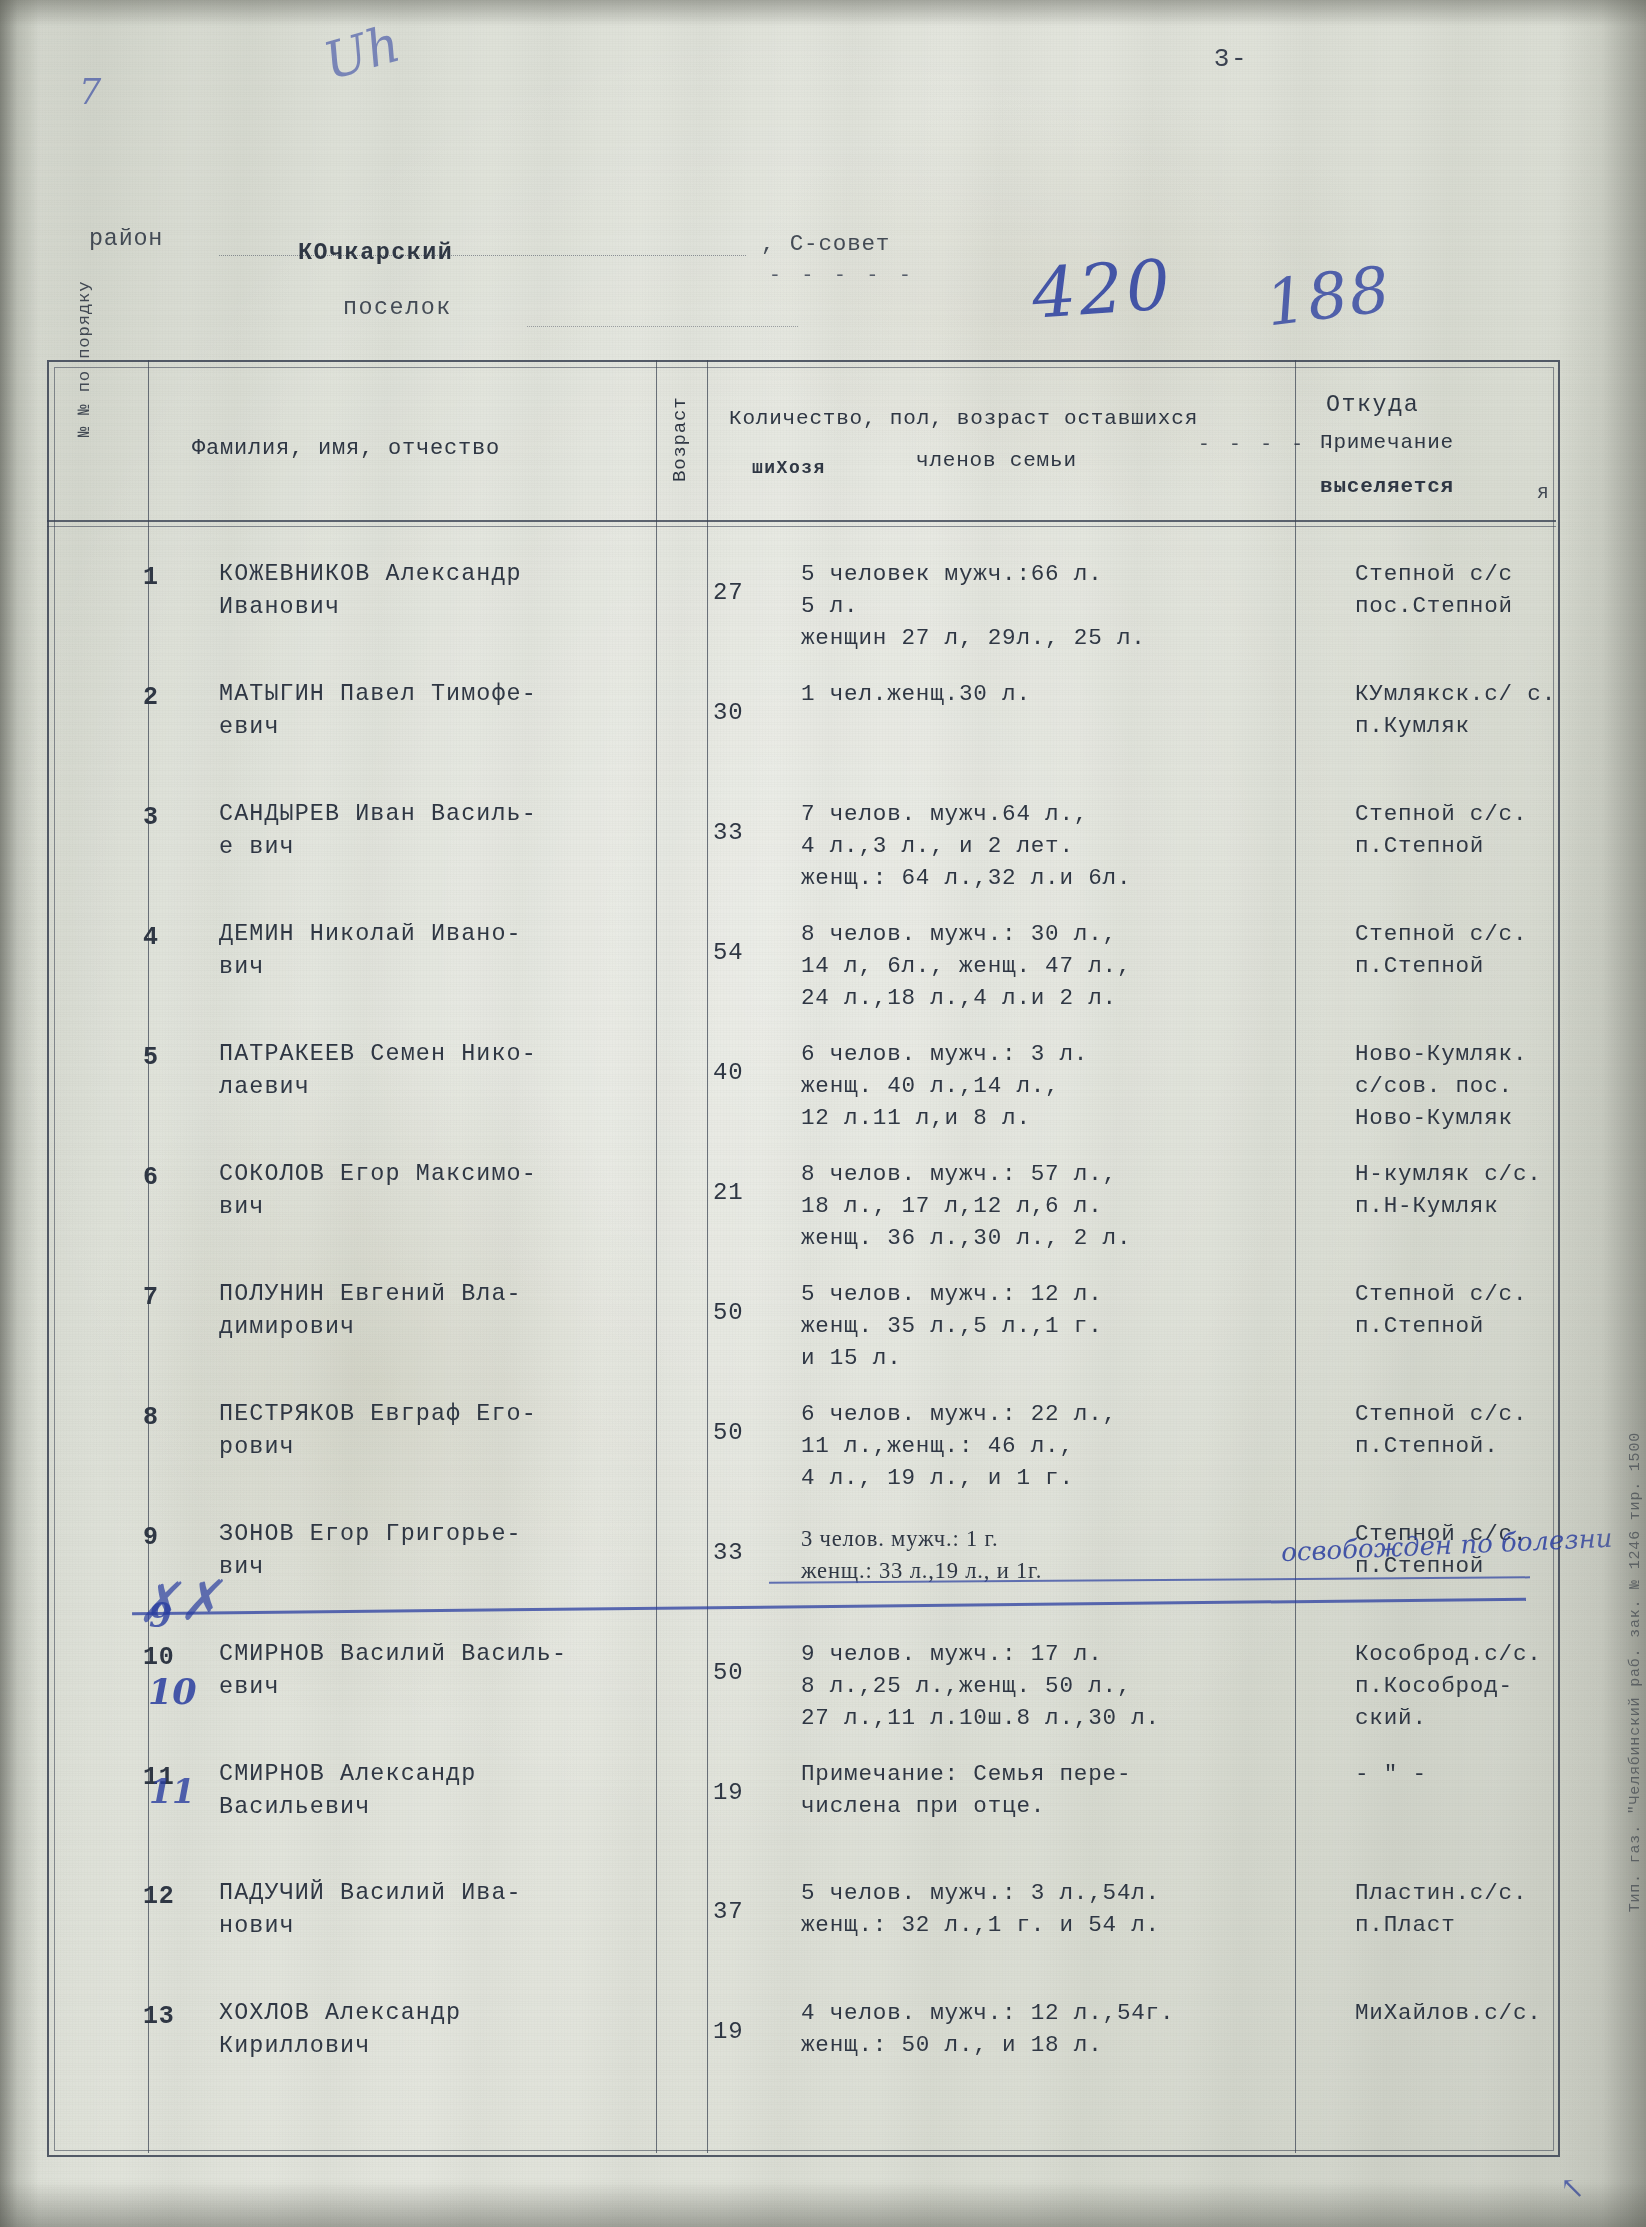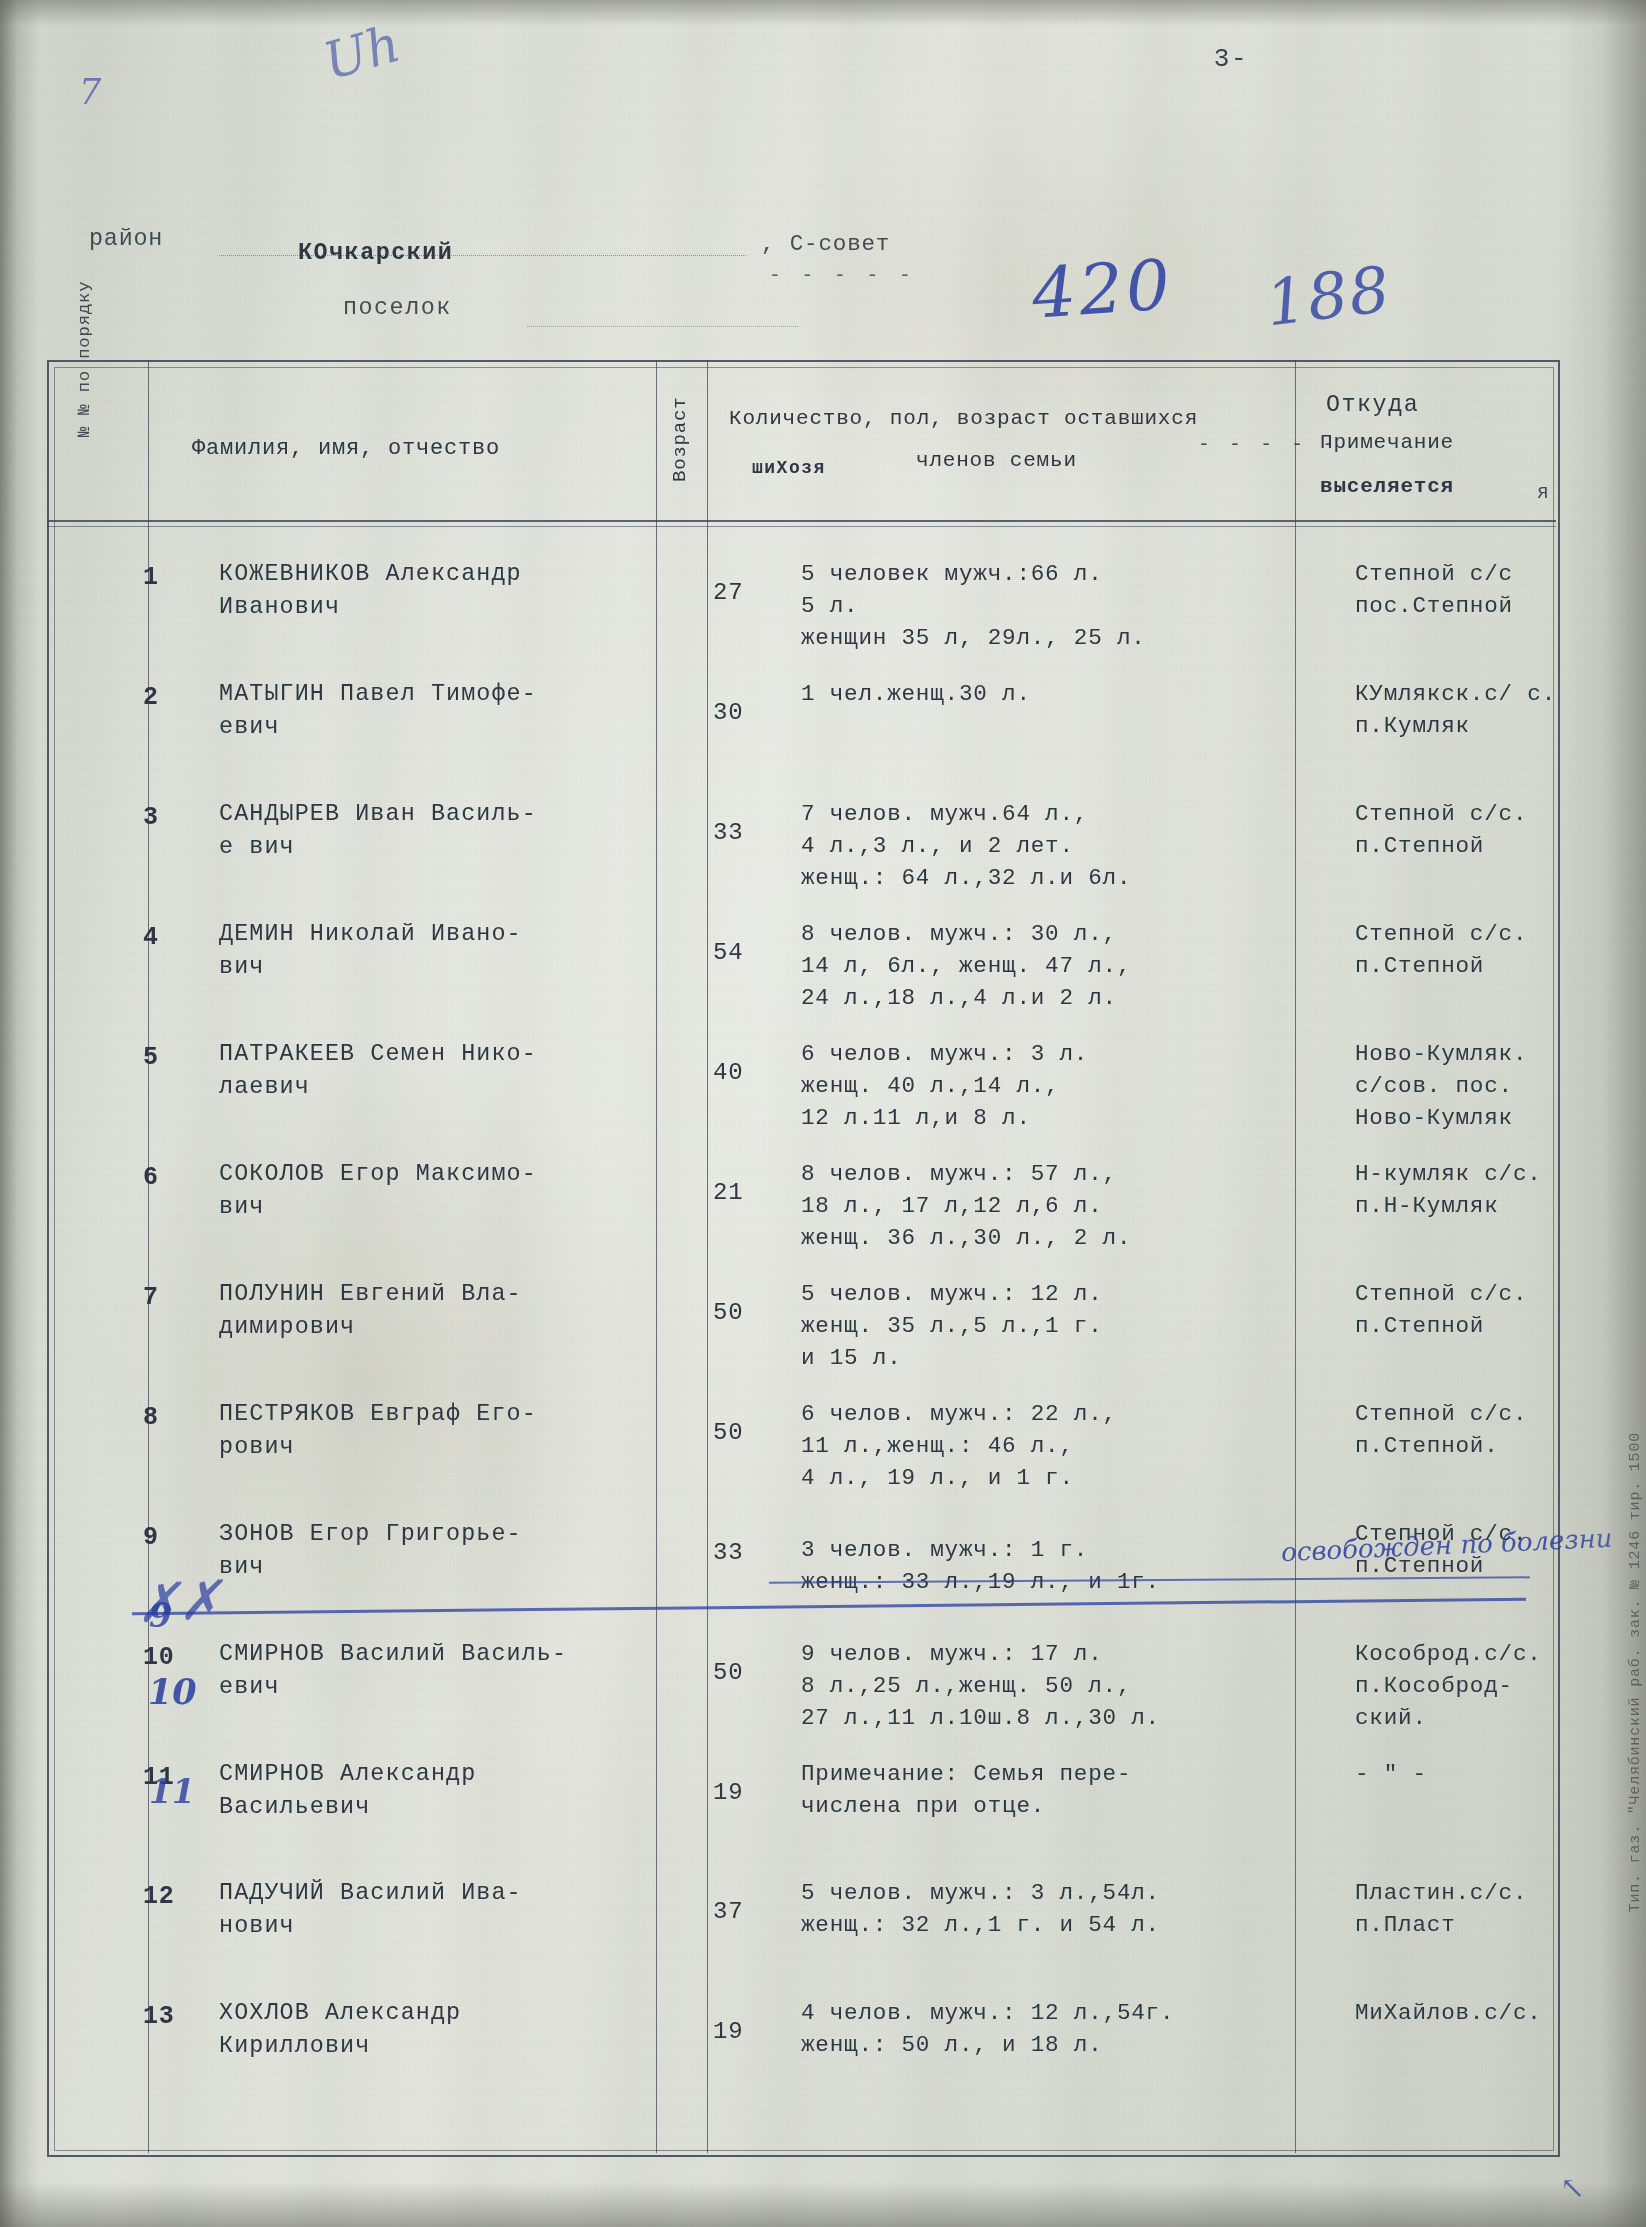--- a/index.html
+++ b/index.html
@@ -475,21 +475,21 @@
   <div class="hdr-ya ink faded">я</div>
 
   <div id="rows-container">
       <div class="row" style="top: 558px;">
         <div class="cell-num ink" style="top: 4.5px;">1</div>
         <div class="cell-name ink" style="top: 0px;">КОЖЕВНИКОВ Александр
 Иванович</div>
         <div class="cell-age ink" style="top: 21px;">27</div>
         <div class="cell-family ink" style="top: 0px;">5 человек    мужч.:66 л.
                        5 л.
-женщин  35 л, 29л., 25 л.</div>
+женщин  27 л, 29л., 25 л.</div>
         <div class="cell-from ink" style="top: 0px;">Степной с/с
 пос.Степной</div>
       </div>
       <div class="row" style="top: 678px;">
         <div class="cell-num ink" style="top: 4.5px;">2</div>
         <div class="cell-name ink" style="top: 0px;">МАТЫГИН Павел Тимофе-
 евич</div>
         <div class="cell-age ink" style="top: 21px;">30</div>
         <div class="cell-family ink" style="top: 0px;">1 чел.женщ.30 л.</div>
         <div class="cell-from ink" style="top: 0px;">КУмлякск.с/ с.
@@ -560,21 +560,21 @@
 11 л.,женщ.:  46 л.,
 4 л., 19 л.,  и 1 г.</div>
         <div class="cell-from ink" style="top: 0px;">Степной с/с.
 п.Степной.</div>
       </div>
       <div class="row" style="top: 1518px;">
         <div class="cell-num ink" style="top: 4.5px;">9</div>
         <div class="cell-name ink" style="top: 0px;">ЗОНОВ Егор Григорье-
 вич</div>
         <div class="cell-age ink" style="top: 21px;">33</div>
-        <div class="cell-family ink" style="top: 16px;">3 челов. мужч.: 1 г.
+        <div class="cell-family ink" style="top: 5px; font-family: Liberation Serif, serif;">3 челов. мужч.: 1 г.
 женщ.: 33 л.,19 л., и 1г.</div>
         <div class="cell-from ink" style="top: 0px;">Степной с/с.
 п.Степной</div>
       </div>
       <div class="row" style="top: 1638px;">
         <div class="cell-num ink" style="top: 4.5px;">10</div>
         <div class="cell-name ink" style="top: 0px;">СМИРНОВ Василий Василь-
 евич</div>
         <div class="cell-age ink" style="top: 21px;">50</div>
         <div class="cell-family ink" style="top: 0px;">9 челов. мужч.: 17 л.

